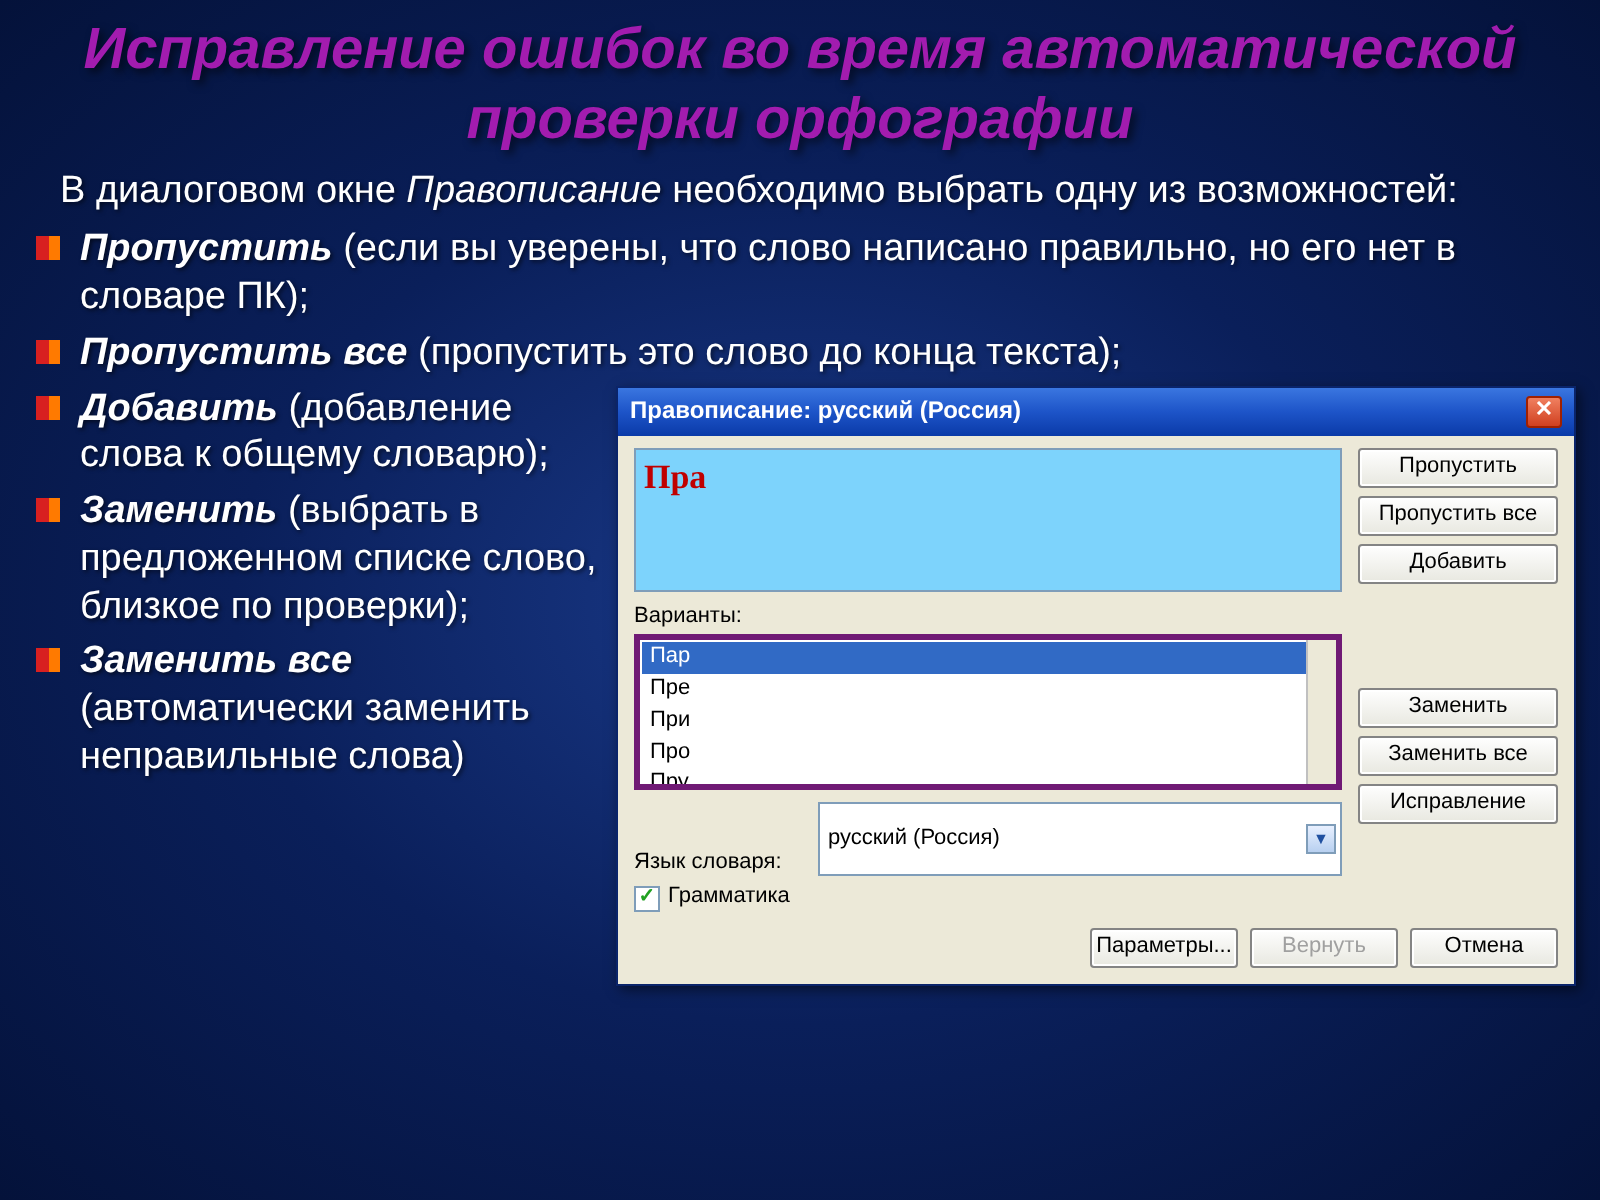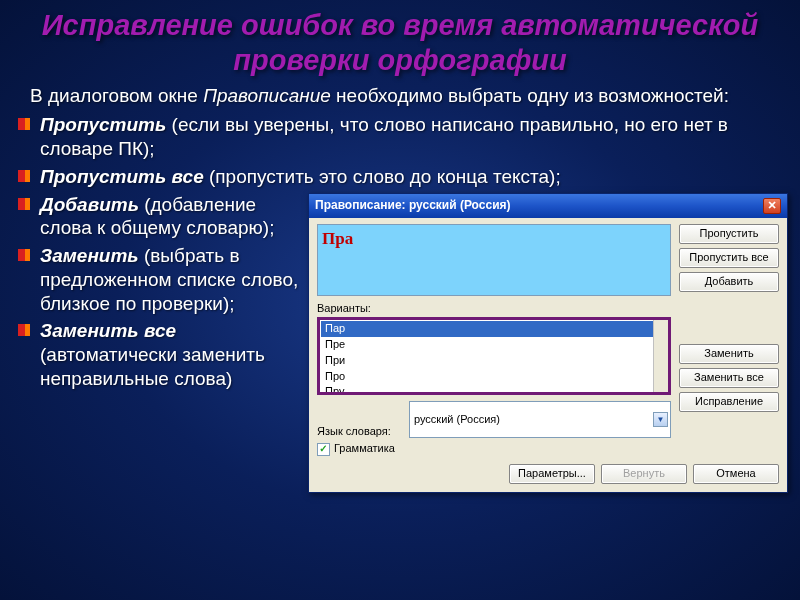--- a/index.html
+++ b/index.html
@@ -113,21 +113,21 @@
     border: 1px solid #848484; border-radius: 2px;
     padding: 2px 0; font-size: 11px; text-align: center;
     cursor: pointer; height: 20px;
     box-shadow: inset 0 0 0 1px #fff;
   }
   .btn.disabled { color: #a0a0a0; cursor: default; }
   .bottom-btns {
     display: flex; gap: 6px; justify-content: flex-end;
     padding: 0 8px 8px 8px;
   }
-  .bottom-btns .btn { width: 86px; }
+  .bottom-btns .btn { width: 74px; }
   .right-spacer { height: 44px; }
   .lang-lbl { width: 86px; }
 </style>
 </head>
 <body>
 
 <div class="title">Исправление ошибок во время автоматической проверки орфографии</div>
 
 <div class="content">
   <div class="intro">

